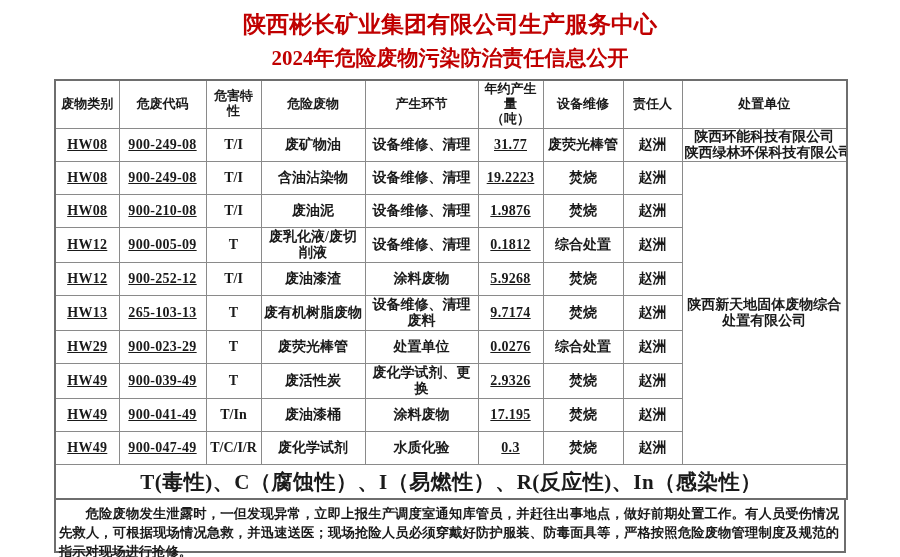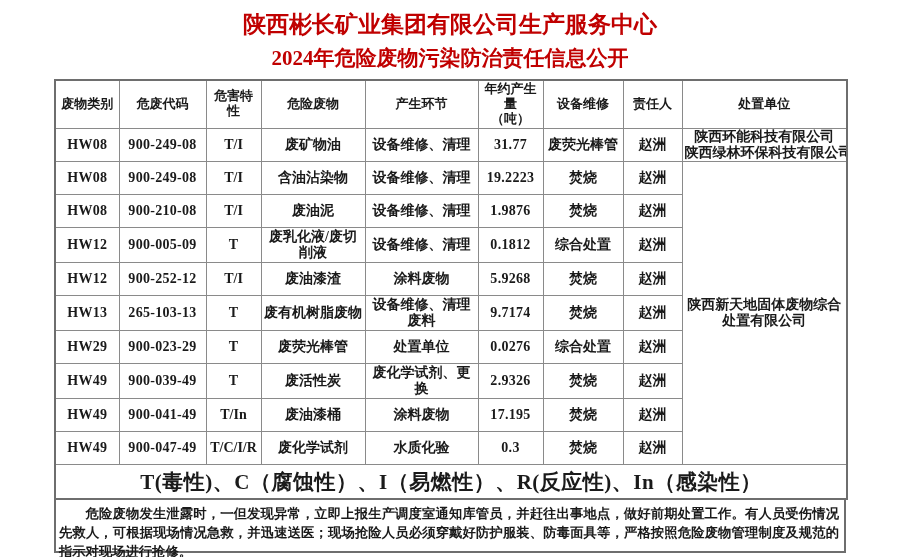--- a/index.html
+++ b/index.html
@@ -45,21 +45,21 @@
     line-height: 1.15;
     overflow: hidden;
   }
   .waste-table thead th {
     font-size: 13px;
     height: 27px;
     white-space: pre-line;
   }
   .waste-table tbody tr { height: 33px; }
   .waste-table tbody td { font-size: 14px; }
-  td.cell-code, td.cell-amount, td.cell-category { font-size: 14.5px; letter-spacing: 0.3px; }
+  td.cell-code, td.cell-amount, td.cell-category { font-size: 14.5px; letter-spacing: 0.3px; text-decoration: underline; }
   td.cell-unit-r1, td.cell-unit-merged { font-size: 13.5px; padding: 0 2px; }
   td.cell-unit-r1 div { white-space: nowrap; }
   td.legend-cell {
     height: 34px;
     font-size: 21px;
     letter-spacing: 0.5px;
   }
 
   .note-box {
     margin: -2px 0 0 54px;

